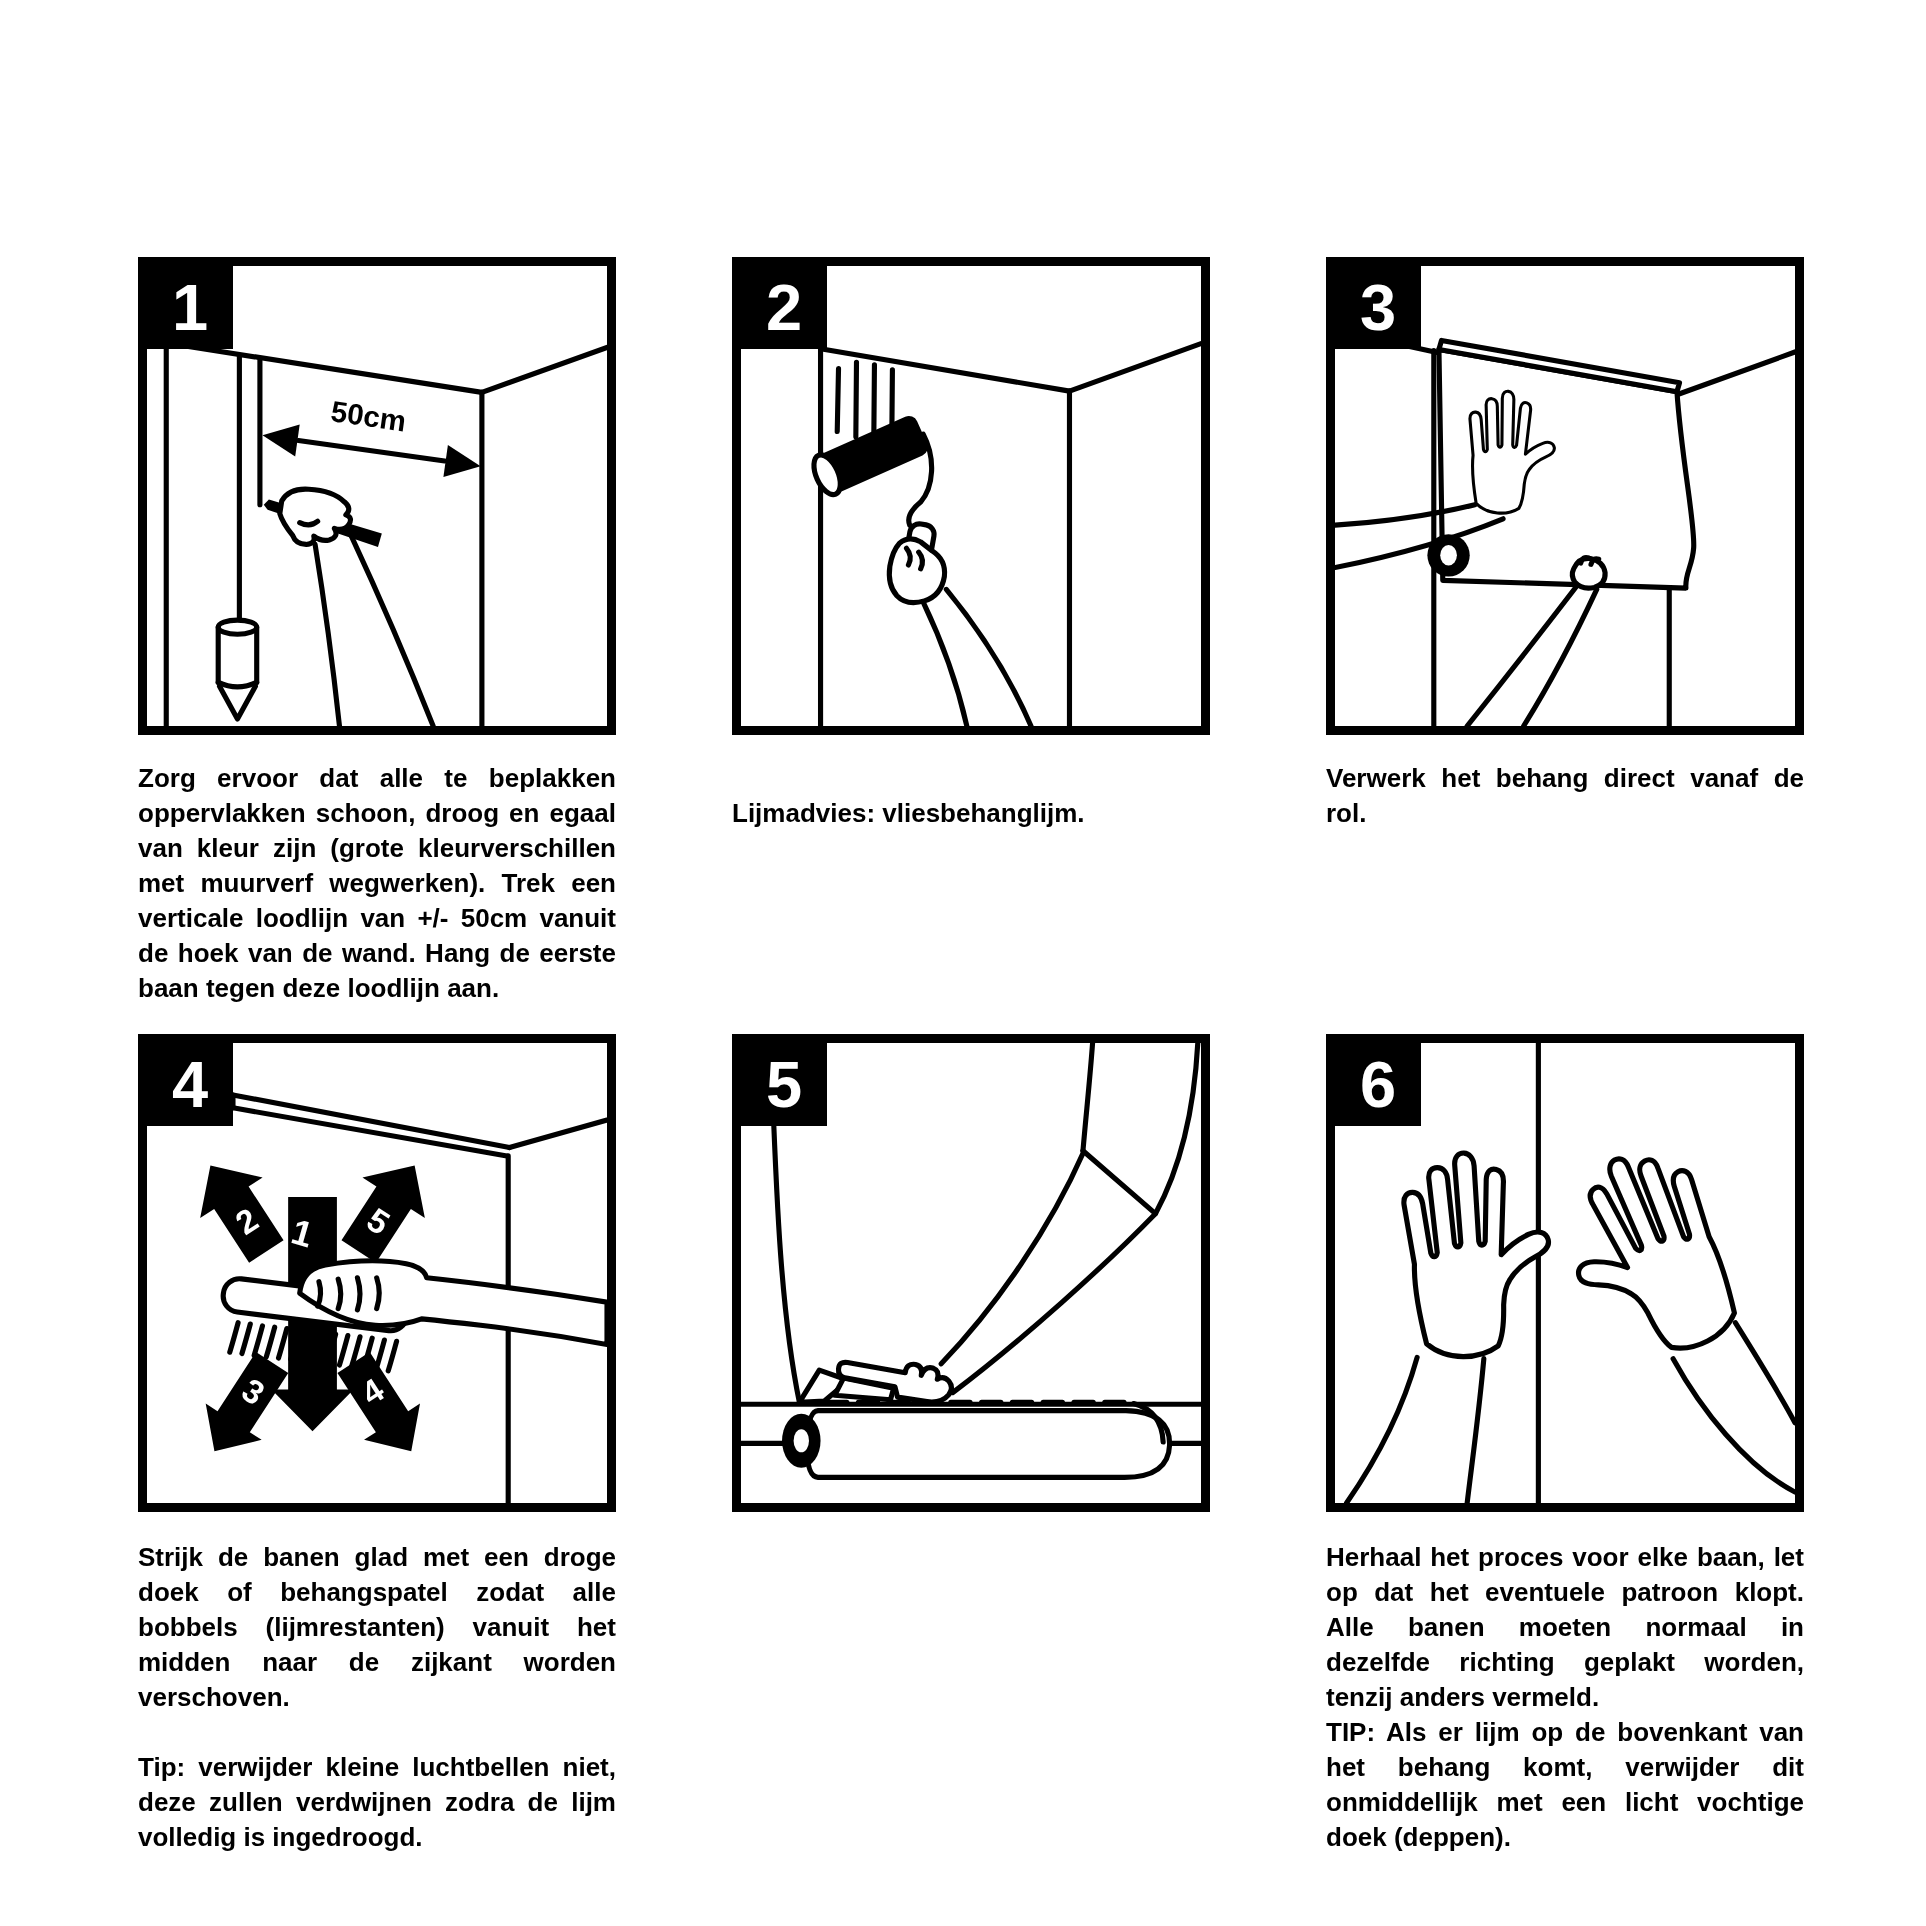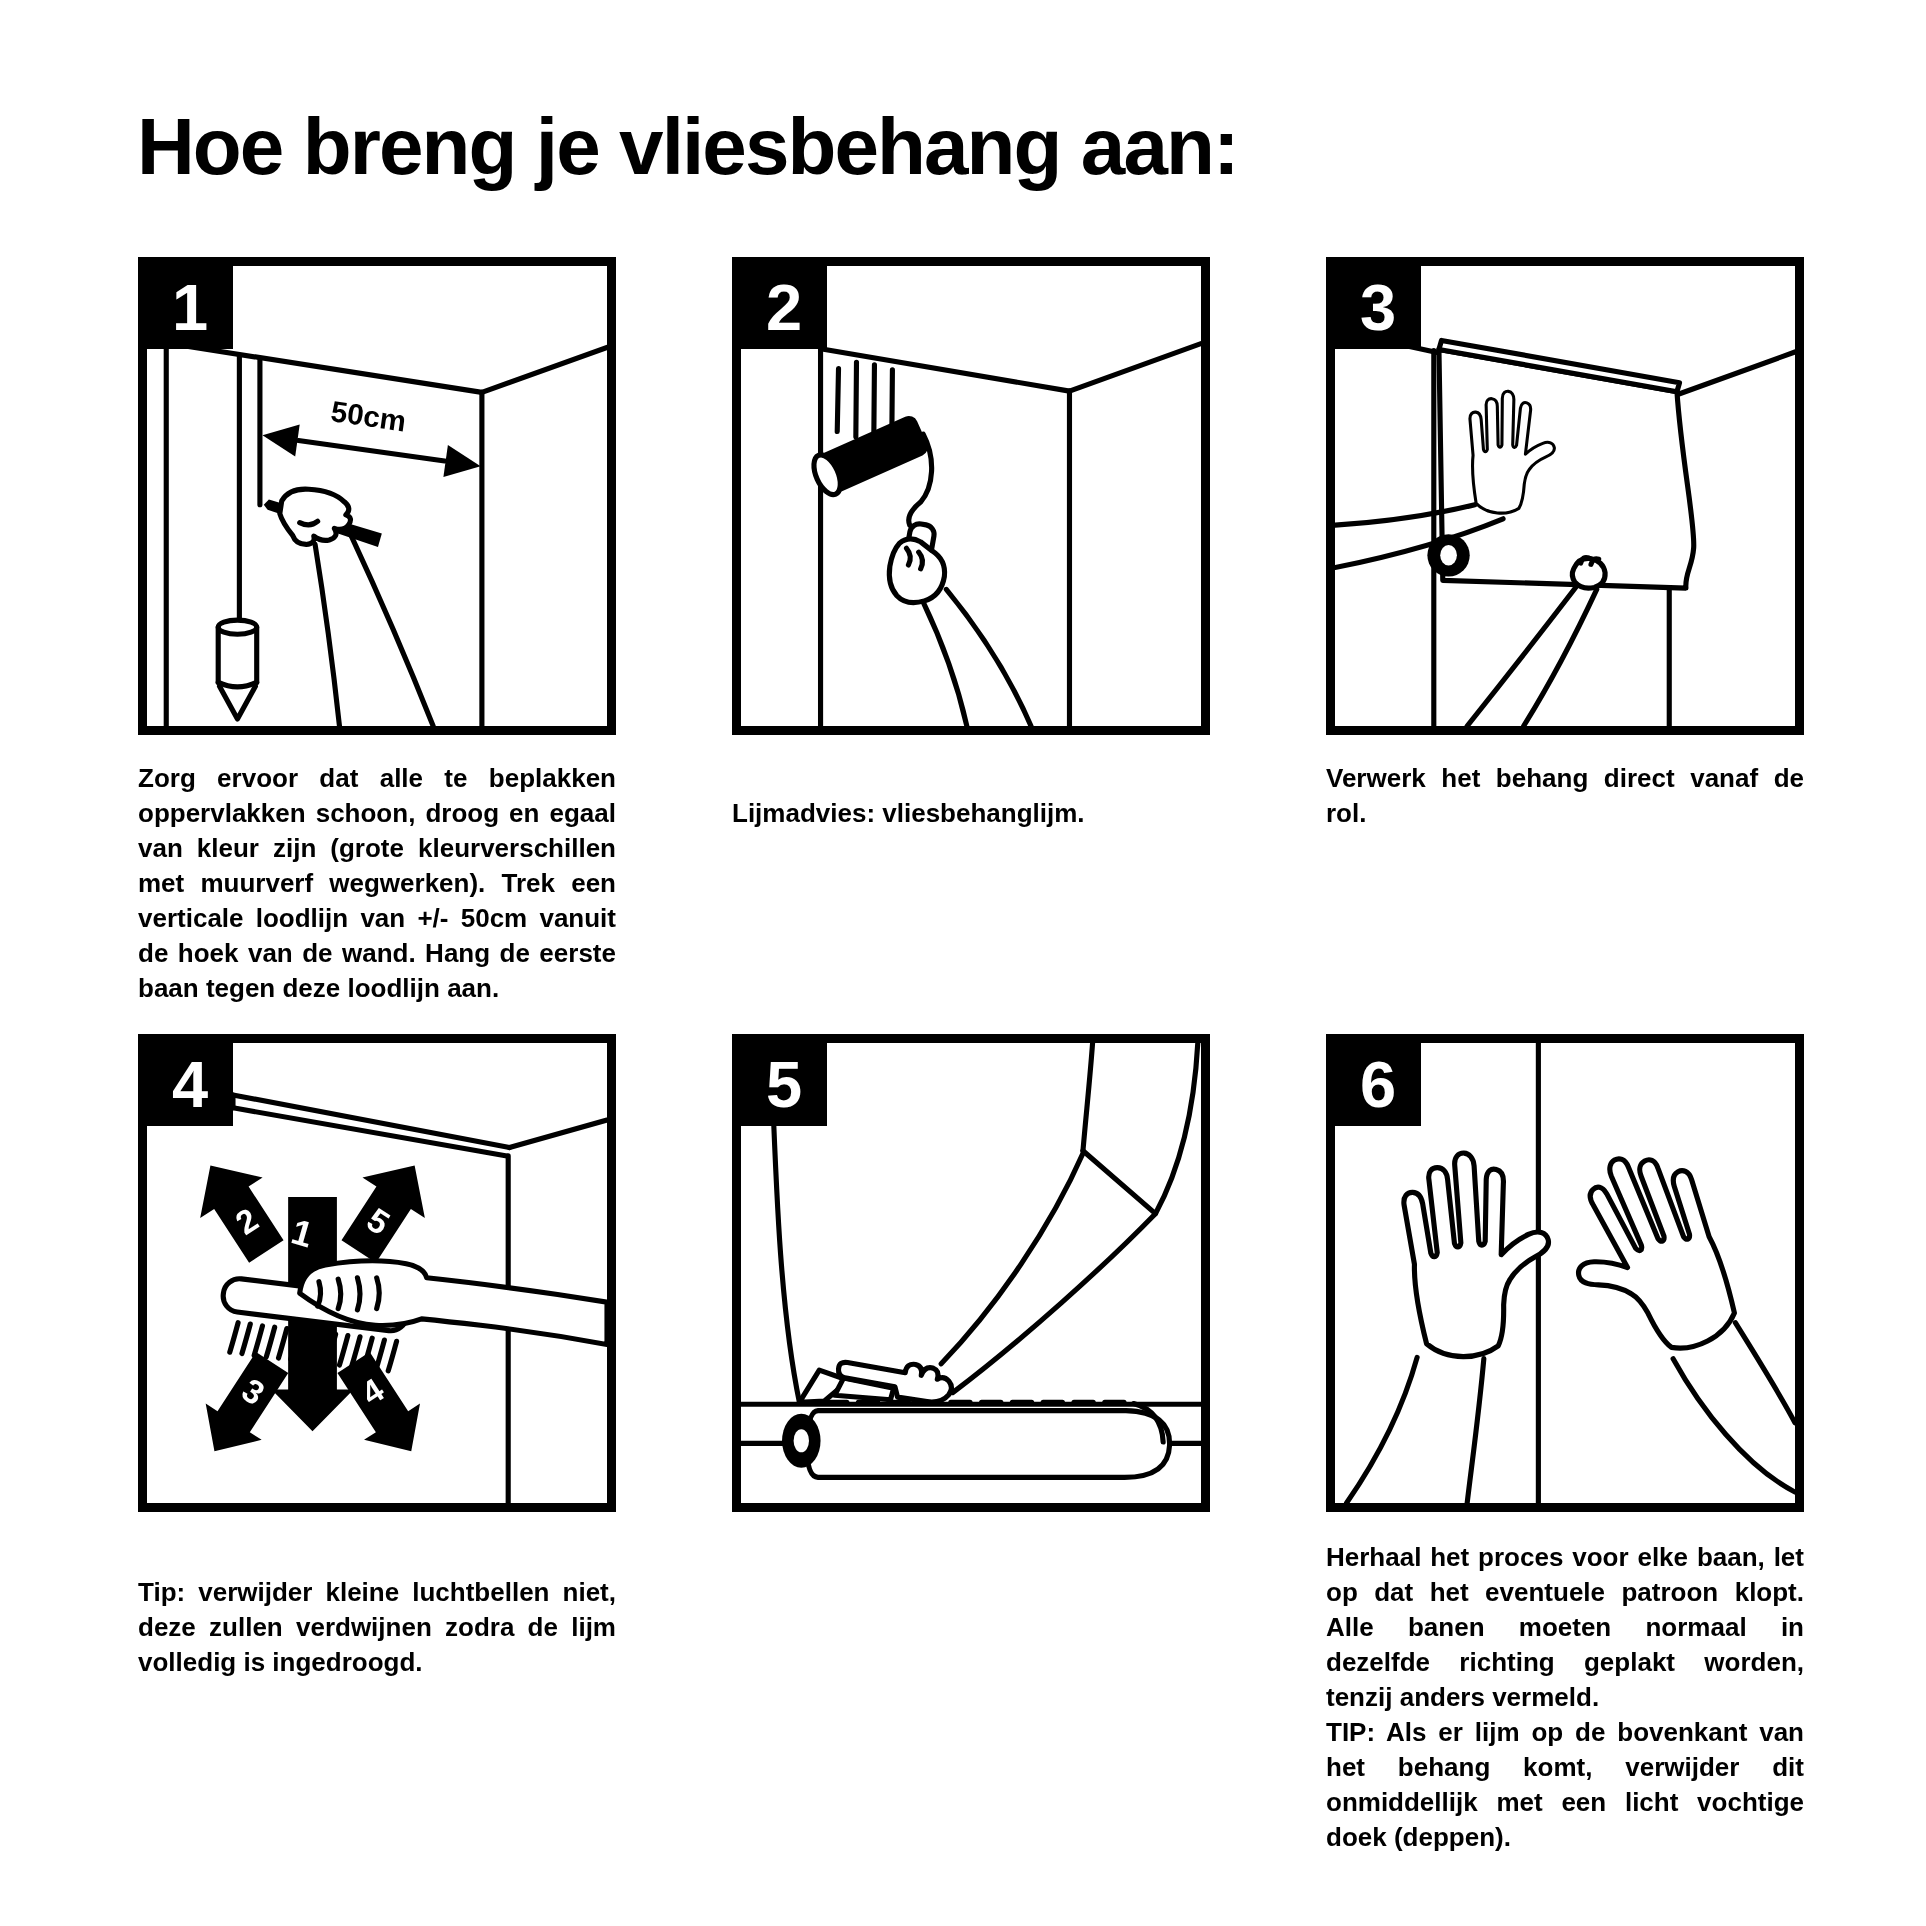--- a/index.html
+++ b/index.html
@@ -21,21 +21,20 @@
   
   .c1{left:138px;} .c2{left:732px;} .c3{left:1326px;}
   .r1f{top:257px;} .r2f{top:1034px;}
   .r1c{top:761px;} .r2c{top:1540px;}
 </style>
 </head>
 <body>
 
 <div class="page">
 
-  <div class="title">Hoe breng je vliesbehang aan:</div>
 
   <div class="frame c1 r1f">
     <svg class="art" viewBox="0 0 717 717">
       <g>
         <path d="M30,120 L522,197"></path>
           <path d="M522,197 L717,127"></path>
         <path d="M30,120 L30,717"></path>
           <path d="M522,197 L522,717"></path>
       </g>
       <path d="M144,140 L144,552"></path>
@@ -223,20 +222,21 @@
     <p>Zorg ervoor dat alle te beplakken oppervlakken schoon, droog en egaal van kleur zijn (grote kleurverschillen met muurverf wegwerken). Trek een verticale loodlijn van +/- 50cm vanuit de hoek van de wand. Hang de eerste baan tegen deze loodlijn aan.</p>
   </div>
   <div class="caption c2 r1c">
     <p class="gap">Lijmadvies: vliesbehanglijm.</p>
   </div>
   <div class="caption c3 r1c">
     <p>Verwerk het behang direct vanaf de rol.</p>
   </div>
 
   <div class="caption c1 r2c">
+    <p>Strijk de banen glad met een droge doek of behangspatel zodat alle bobbels (lijmrestanten) vanuit het midden naar de zijkant worden verschoven.</p>
     <p class="gap">Tip: verwijder kleine luchtbellen niet, deze zullen verdwijnen zodra de lijm volledig is ingedroogd.</p>
   </div>
   <div class="caption c3 r2c">
     <p>Herhaal het proces voor elke baan, let op dat het eventuele patroon klopt. Alle banen moeten normaal in dezelfde richting geplakt worden, tenzij anders vermeld.</p>
     <p>TIP: Als er lijm op de bovenkant van het behang komt, verwijder dit onmiddellijk met een licht vochtige doek (deppen).</p>
   </div>
 
 </div>
 
 

